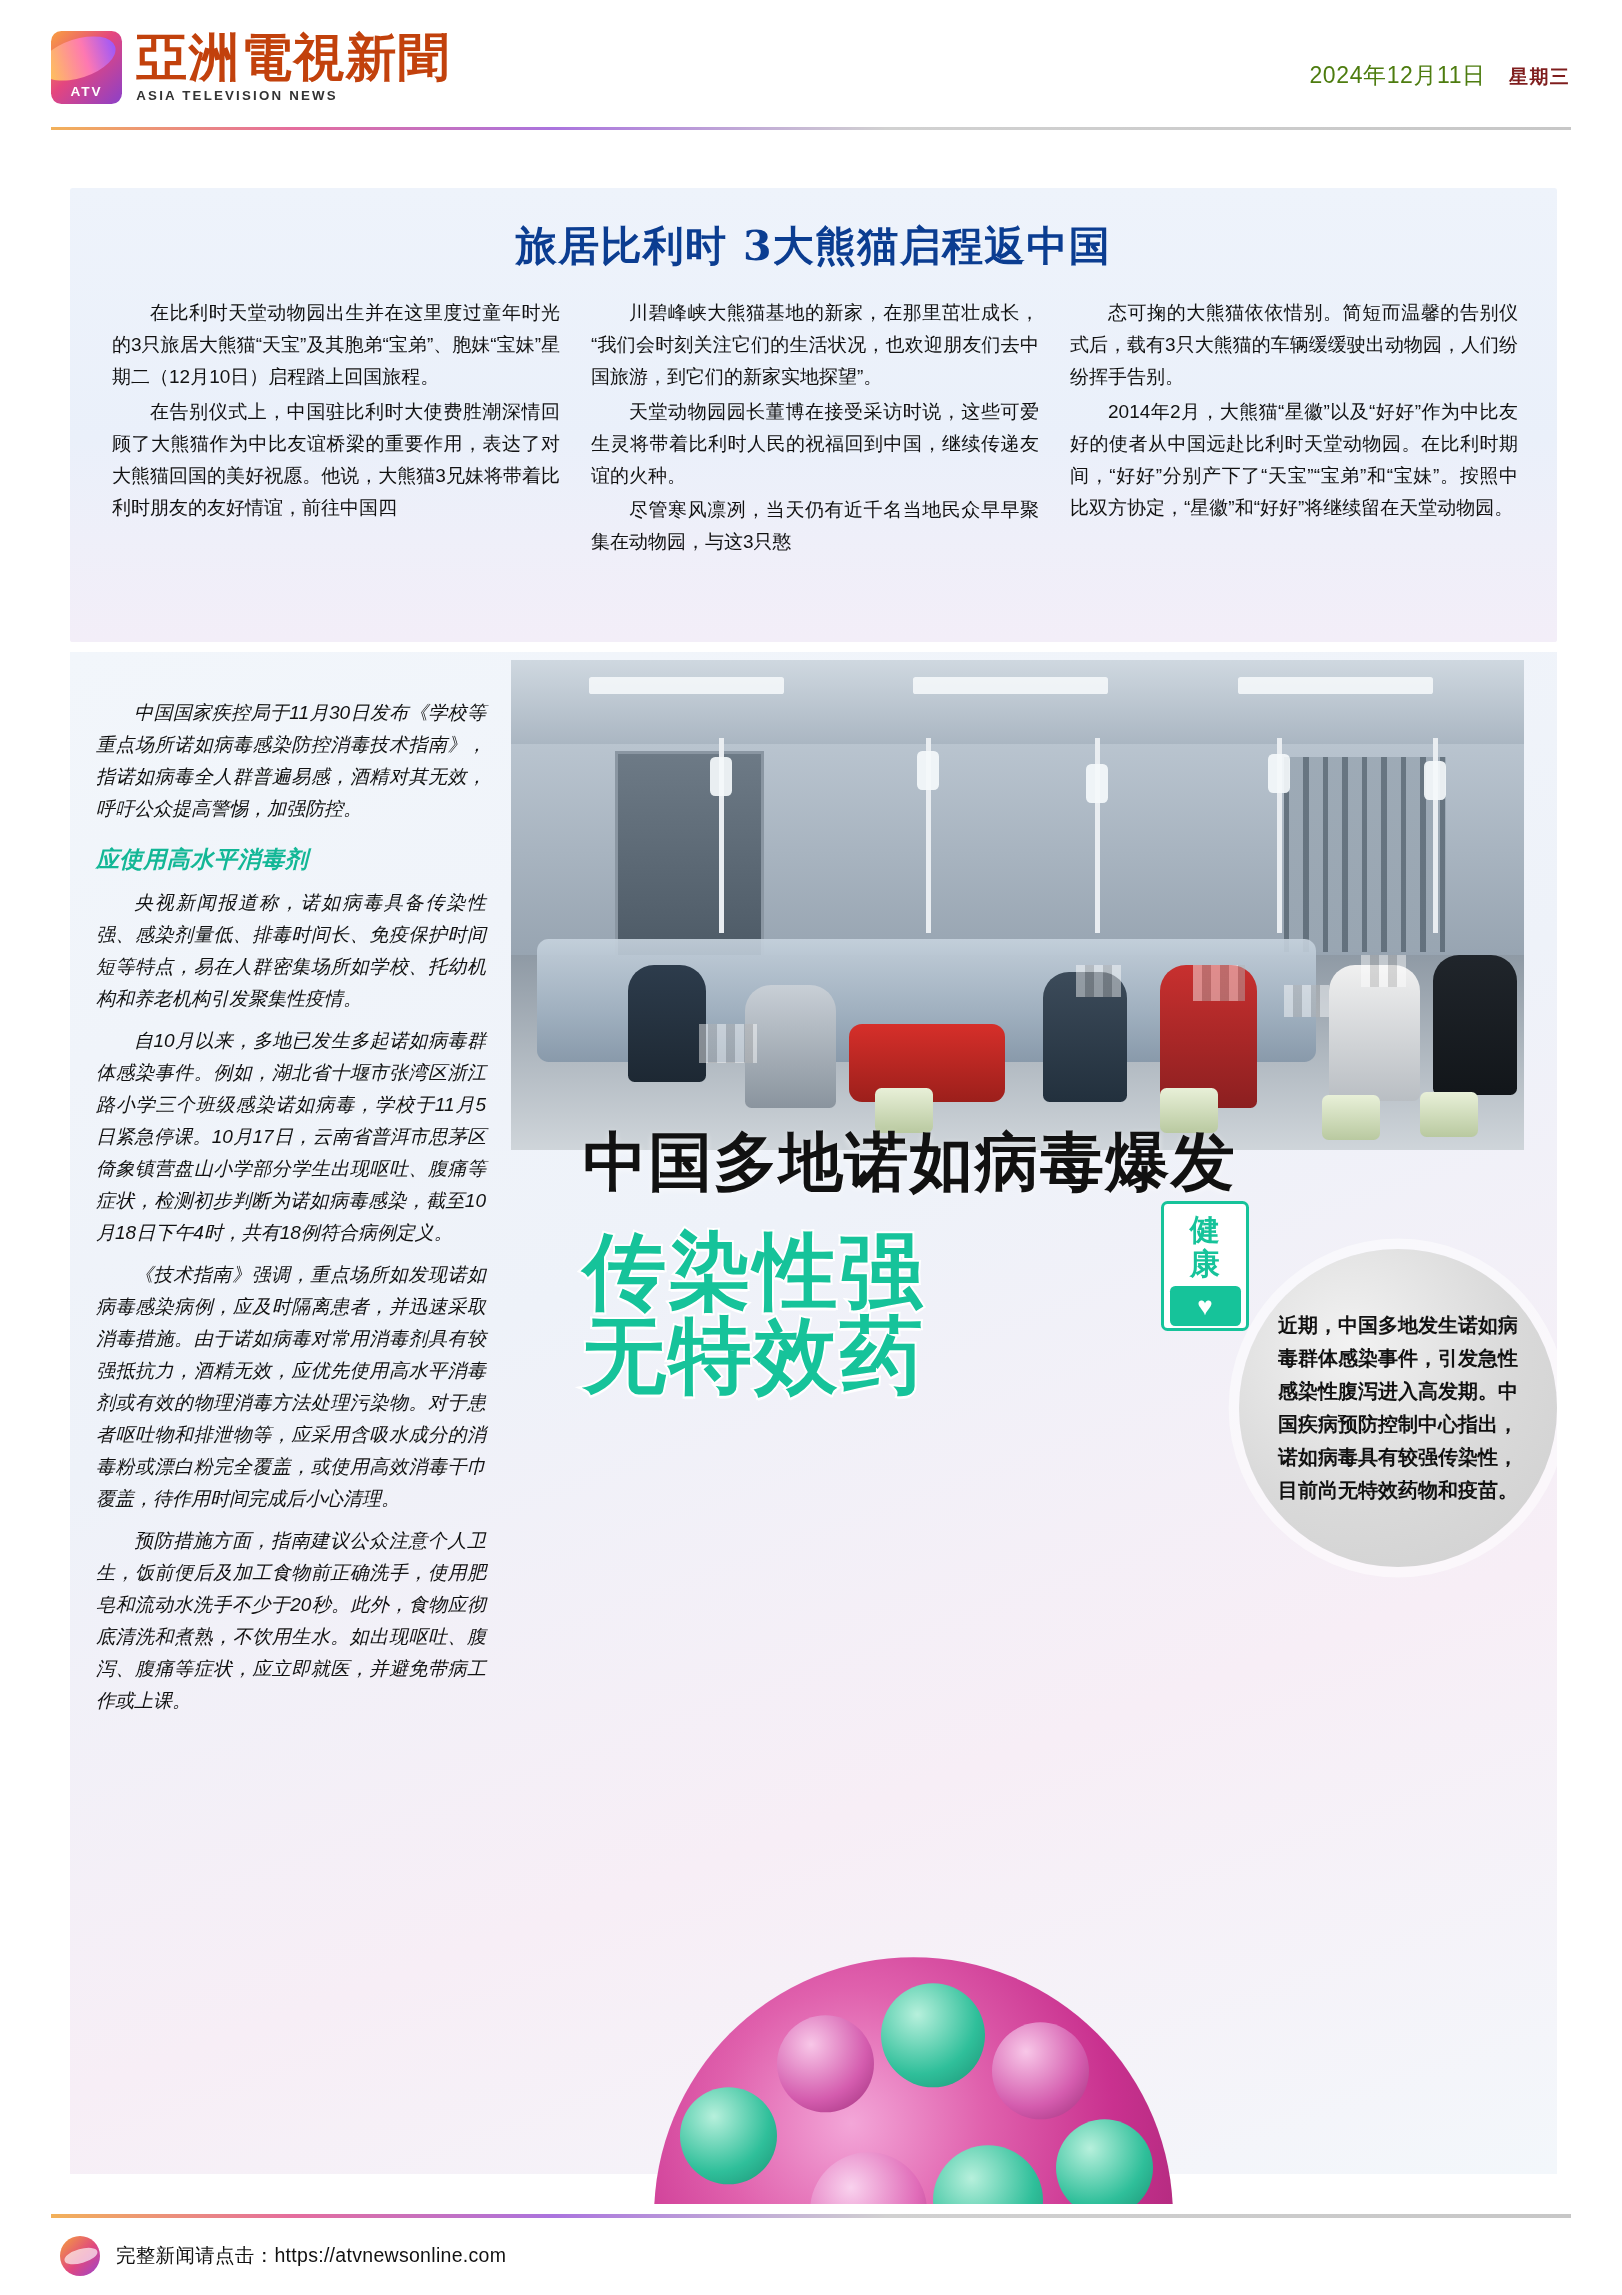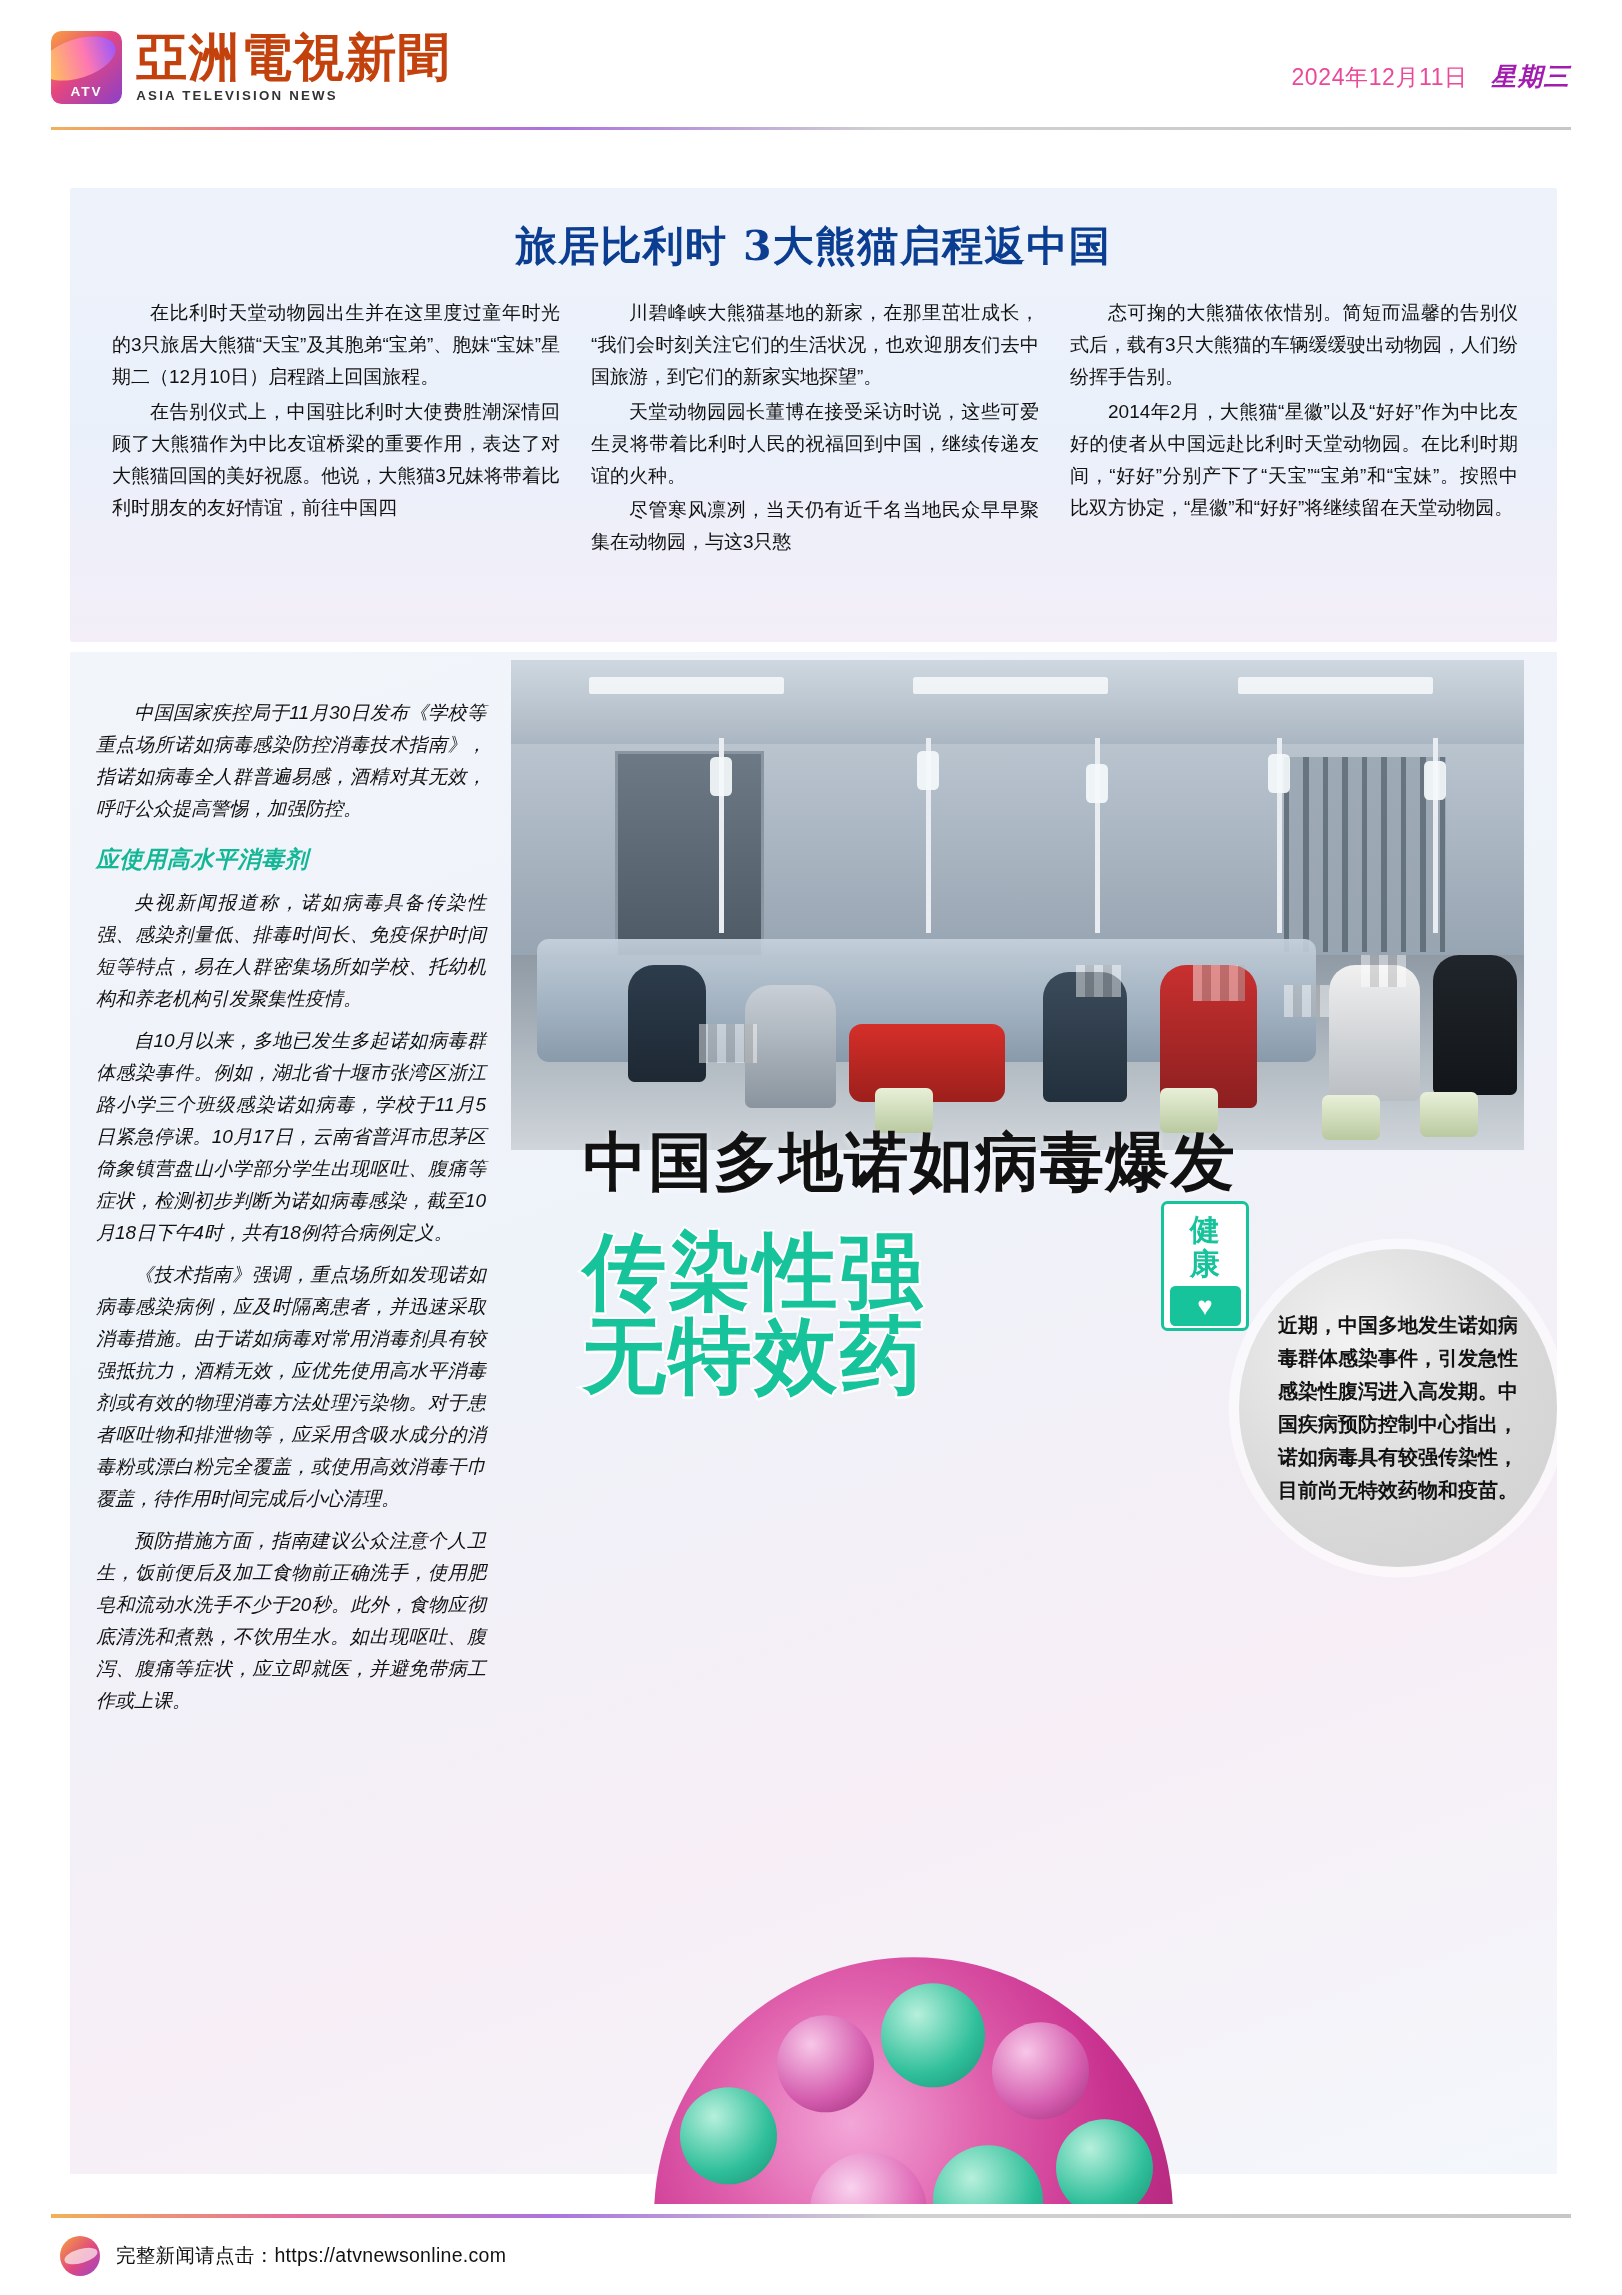--- a/index.html
+++ b/index.html
@@ -82,29 +82,28 @@
   }
   .date-wrap {
     position: absolute;
     right: 53px; top: 60px;
     display: flex;
     align-items: baseline;
     gap: 23.4px;
   }
   .date-text {
     font-size: 23px;
-    color: #ec4899;
+    color: #4d7c0f;
     letter-spacing: 0.6px;
   }
   .weekday-text {
-    font-size: 25px;
-    font-weight: bold;
-    color: #a21caf;
+    font-size: 19px;
+    font-weight: bold;
+    color: #7f1d1d;
     letter-spacing: 1.3px;
-    font-style: italic;
   }
   .header-rule {
     position: absolute;
     left: 51px; top: 127px;
     width: 1520px; height: 3.2px;
     background: linear-gradient(90deg, #f0a33c 0%, #e0538c 16%, #9b5bd8 33%, #c9c9c9 55%, #bdbdbd 100%);
     opacity: .85;
   }
 
   

